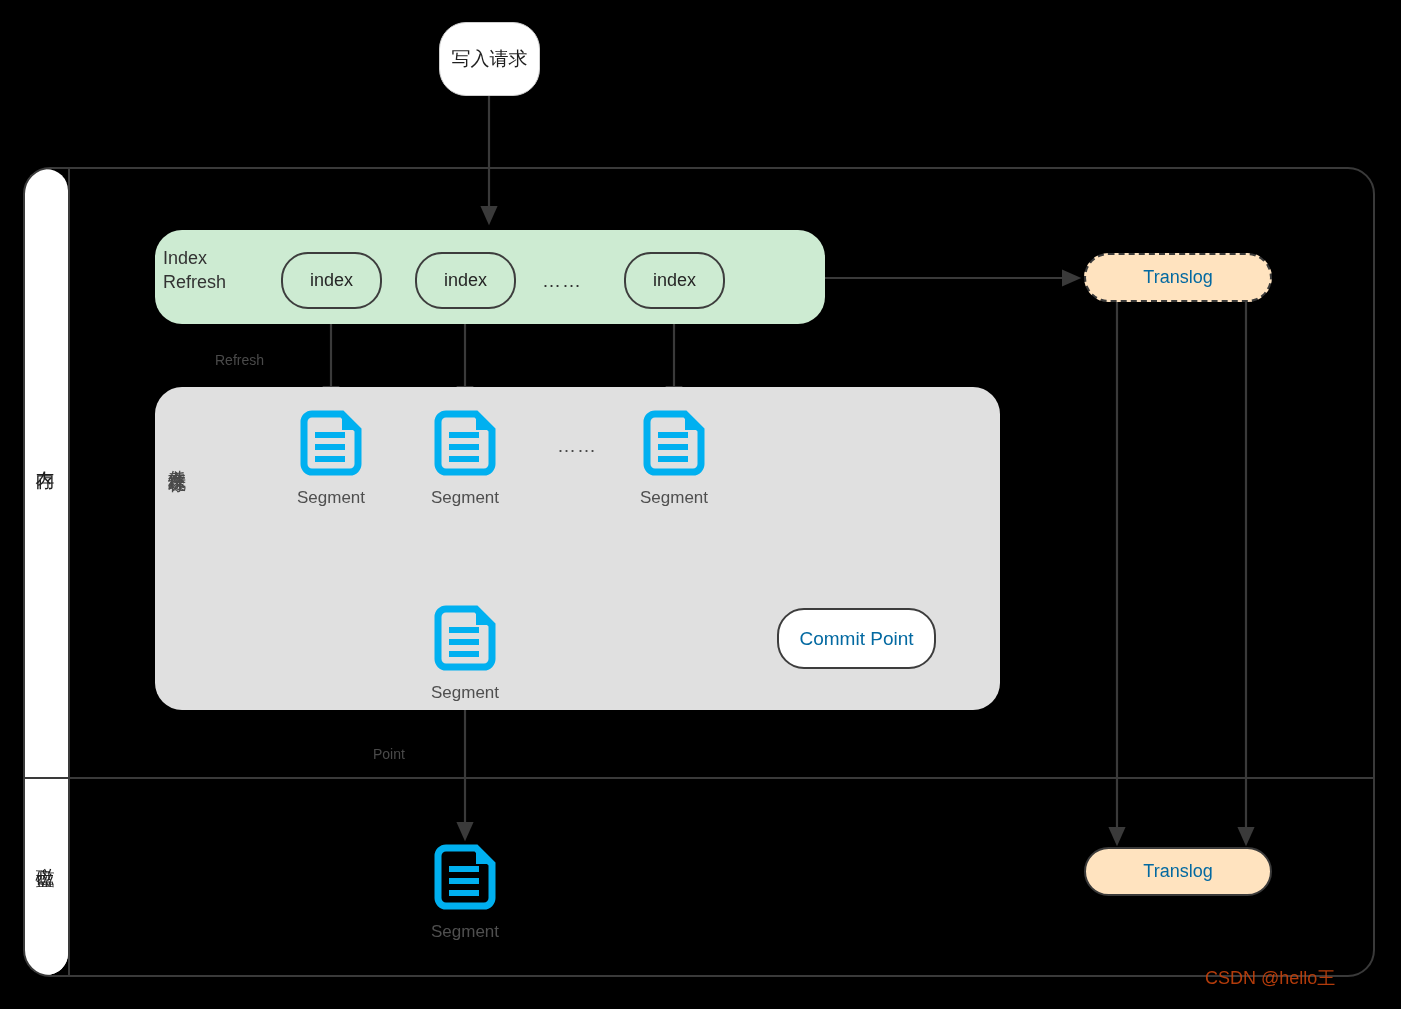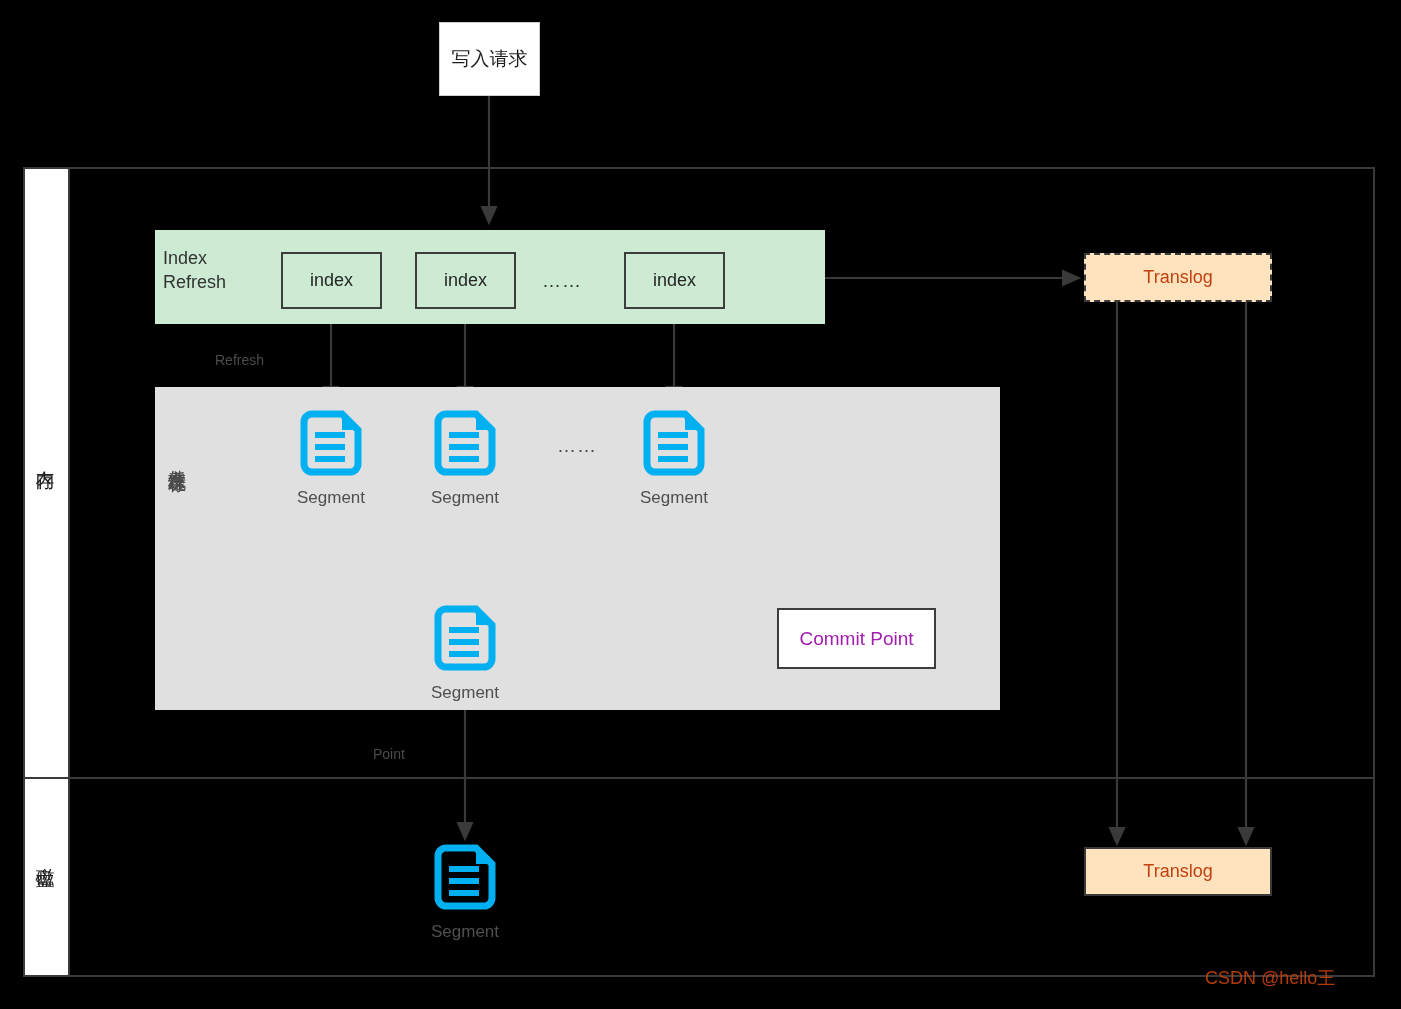--- a/index.html
+++ b/index.html
@@ -1,19 +1,19 @@
 <!DOCTYPE html>
 <html><head>
 <meta charset="utf-8">
 <style>
   html,body{margin:0;padding:0;background:#000;}
   body{width:1401px;height:1009px;position:relative;overflow:hidden;
        font-family:"Liberation Sans","DejaVu Sans",sans-serif;}
   #stage{position:absolute;left:0;top:0;width:1401px;height:1009px;background:#000;}
-  .abs{position:absolute;box-sizing:border-box;}
+  .abs{position:absolute;box-sizing:border-box;border-radius:27px;}
 
   
   .frame{left:23px;top:167px;width:1352px;height:810px;border:2px solid #3a3a3a;background:transparent;}
   .frame-divider{left:23px;top:777px;width:1352px;height:0;border-top:2px solid #3a3a3a;}
   .label-col-line{left:68px;top:167px;width:0;height:810px;border-left:2px solid #3a3a3a;}
   .label-col{left:25px;top:169px;width:43px;height:806px;background:#fff;}
   .label-col-bot{left:25px;top:779px;width:43px;height:196px;background:#fff;}
 
   .vlabel{position:absolute;writing-mode:vertical-rl;text-orientation:upright;
           font-size:19px;color:#1f1f1f;letter-spacing:1px;line-height:1;}
@@ -24,31 +24,31 @@
 
   
   .idxbuf{left:155px;top:230px;width:670px;height:94px;background:#cdebd2;}
   .idxbuf-label{left:163px;top:246px;width:90px;font-size:18px;color:#333;line-height:24px;}
   .idxbox{top:252px;width:101px;height:57px;background:#cdebd2;border:2px solid #3d3d3d;
           display:flex;align-items:center;justify-content:center;font-size:18px;color:#262626;}
   .dots{top:270px;width:60px;font-size:19px;color:#333;text-align:center;letter-spacing:1px;}
 
   
   .translog{width:188px;height:49px;background:#ffe3bf;
-            display:flex;align-items:center;justify-content:center;font-size:18px;color:#c2410c;}
+            display:flex;align-items:center;justify-content:center;font-size:18px;color:#0369a1;}
   .translog-top{left:1084px;top:253px;border:2px dashed #3a3a3a;}
   .translog-bot{left:1084px;top:847px;border:2px solid #3a3a3a;}
 
   
   .fscache{left:155px;top:387px;width:845px;height:323px;background:#e0e0e0;}
   .fscache-label{left:168px;top:455px;font-size:18px;color:#4a4a4a;}
 
   
   .commit{left:777px;top:608px;width:159px;height:61px;background:#fff;border:2px solid #3d3d3d;
-          display:flex;align-items:center;justify-content:center;font-size:19px;color:#a21caf;}
+          display:flex;align-items:center;justify-content:center;font-size:19px;color:#0369a1;}
 
   
   .seg{position:absolute;width:74px;}
   .seg .ico{width:74px;height:74px;display:block;}
   .seg .cap{margin-top:8px;text-align:center;font-size:17px;color:#4f4f4f;white-space:nowrap;}
   .seg.oncache .cap{color:#4f4f4f;}
   .seg.ondisk .cap{color:#4f4f4f;}
 
   
   .flowlabel{font-size:14px;color:#4a4a4a;}

